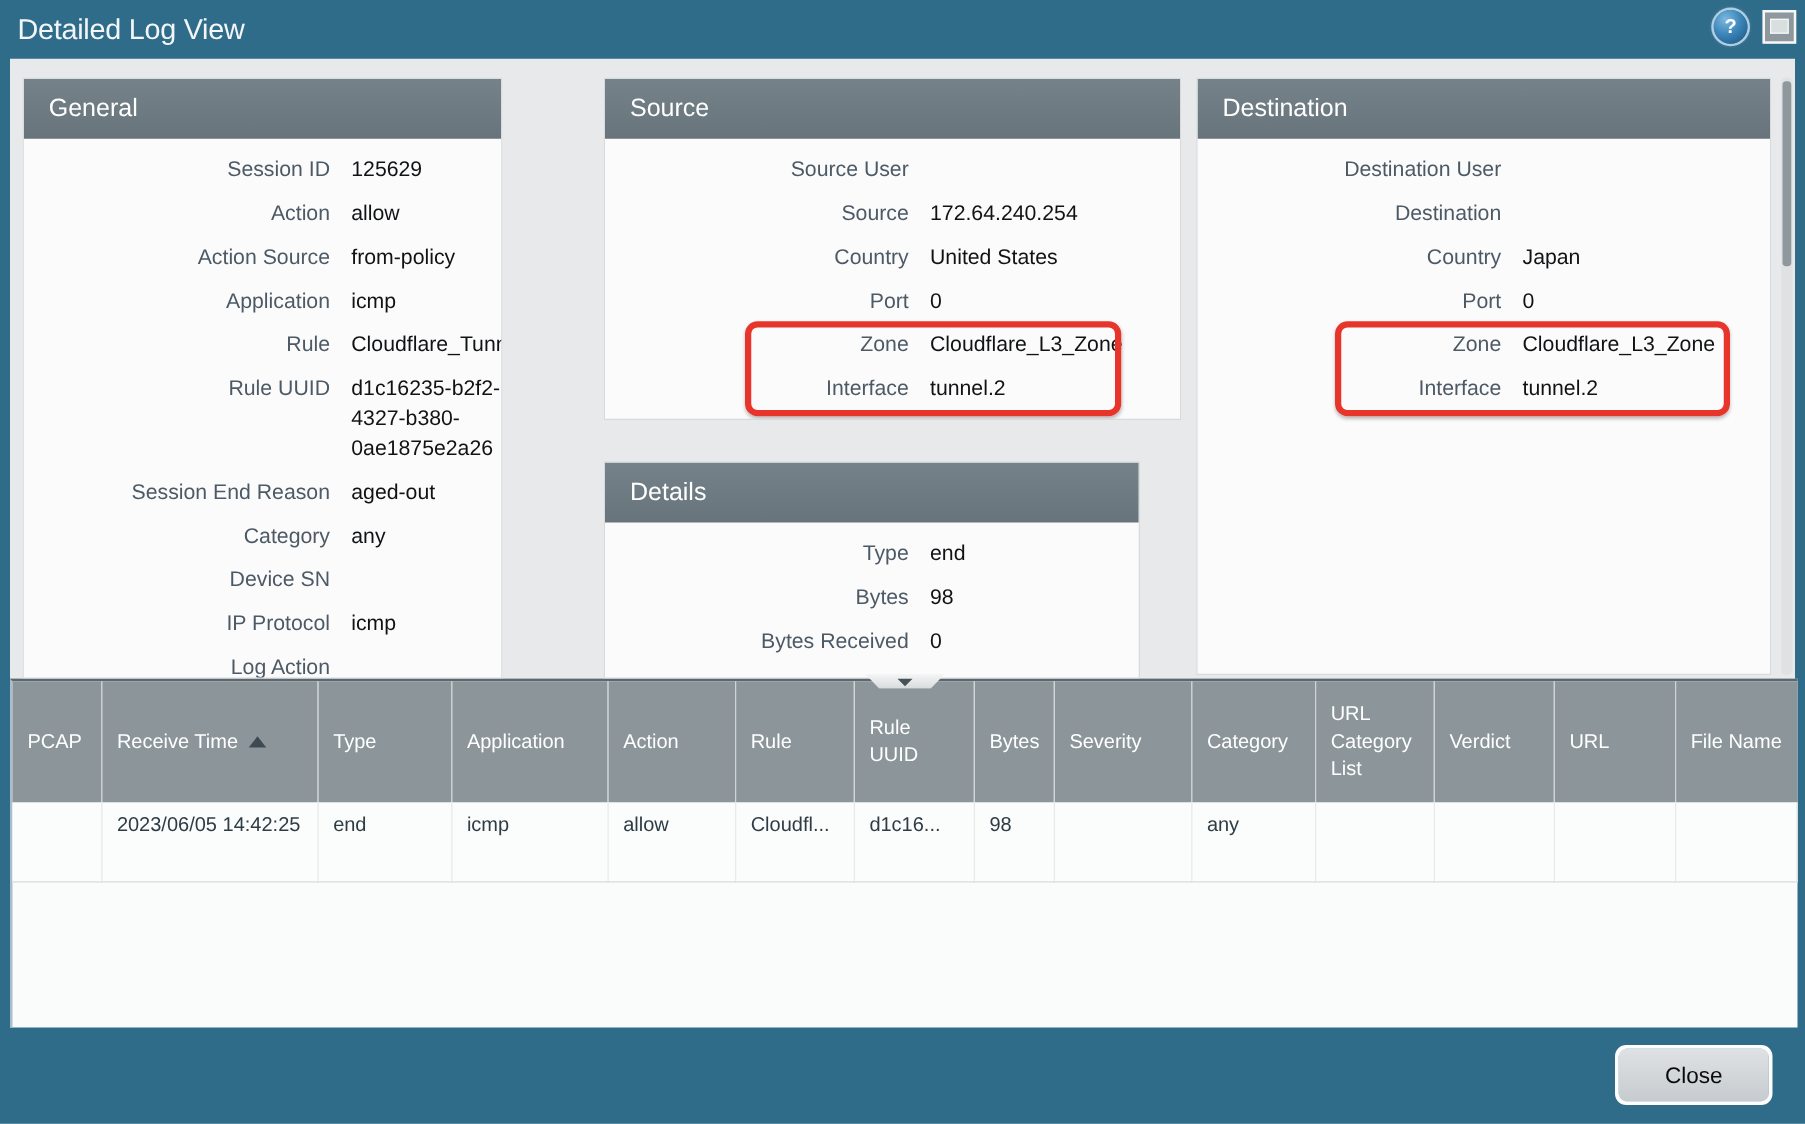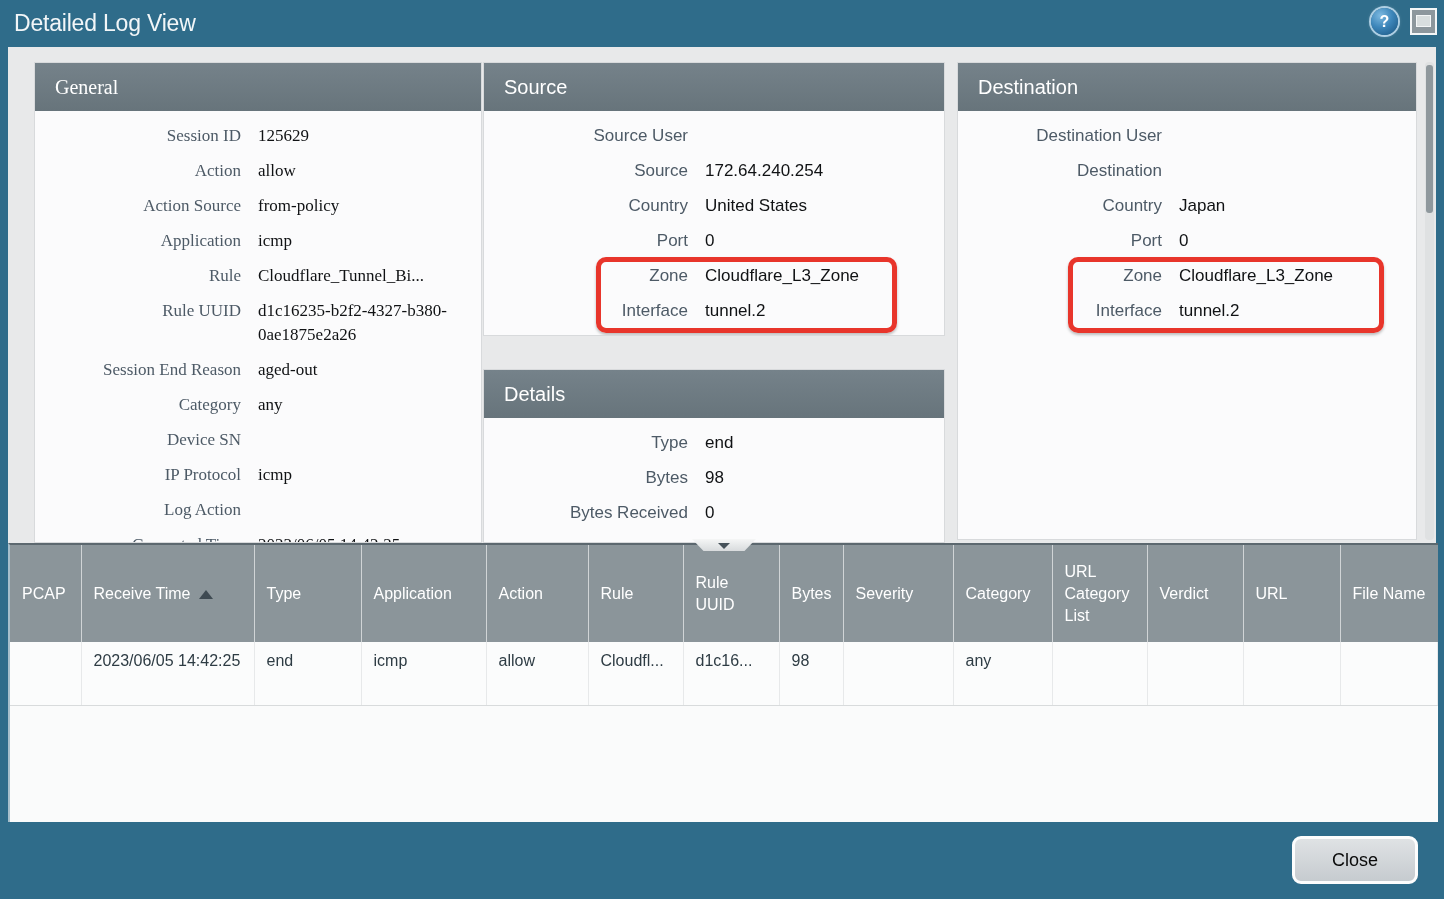--- a/index.html
+++ b/index.html
@@ -32,31 +32,31 @@
   }
   
   .content{
     position:absolute;left:8px;top:47px;width:1428px;height:496px;
     background:#e8e9ea;
   }
   .panel{
     position:absolute;background:#fbfbfc;border:1px solid #d8dadc;box-sizing:border-box;
     overflow:hidden;
   }
-  .panel-general{left:26px;top:15px;width:448px;height:481px;font-family:Liberation Serif, serif;}
+  .panel-general{left:10px;top:15px;width:384px;height:481px;}
   .panel-source{left:475px;top:15px;width:462px;height:274px;}
-  .panel-details{left:475px;top:322px;width:462px;height:174px;}
+  .panel-details{left:475px;top:322px;width:429px;height:174px;}
   .panel-destination{left:949px;top:15px;width:460px;height:478px;}
   .panel-header{
     height:48px;background:linear-gradient(180deg,#75828a,#67747b);
     color:#fff;font-size:20px;display:flex;align-items:center;padding-left:20px;
   }
   .fields{padding-top:13px;}
   .frow{display:flex;align-items:flex-start;margin-bottom:11px;line-height:24px;font-size:17px;}
-  .flabel{width:206px;text-align:right;color:#4d5a66;flex-shrink:0;}
+  .flabel{width:206px;text-align:right;color:#4d5a66;flex-shrink:0;margin-left:39px;}
   .panel-source .flabel,.panel-details .flabel,.panel-destination .flabel{width:204px;}
   .fvalue{margin-left:17px;color:#101214;flex:1;word-wrap:break-word;min-height:24px;}
   .highlight-box{
     position:absolute;border:5px solid #e8352b;border-radius:10px;box-sizing:border-box;
     pointer-events:none;box-shadow:0 2px 3px rgba(0,0,0,.25);
   }
   .panel-source .highlight-box{left:112px;top:194px;width:301px;height:76px;}
   .panel-destination .highlight-box{left:110px;top:194px;width:316px;height:76px;}
   
   .scroll-track{

